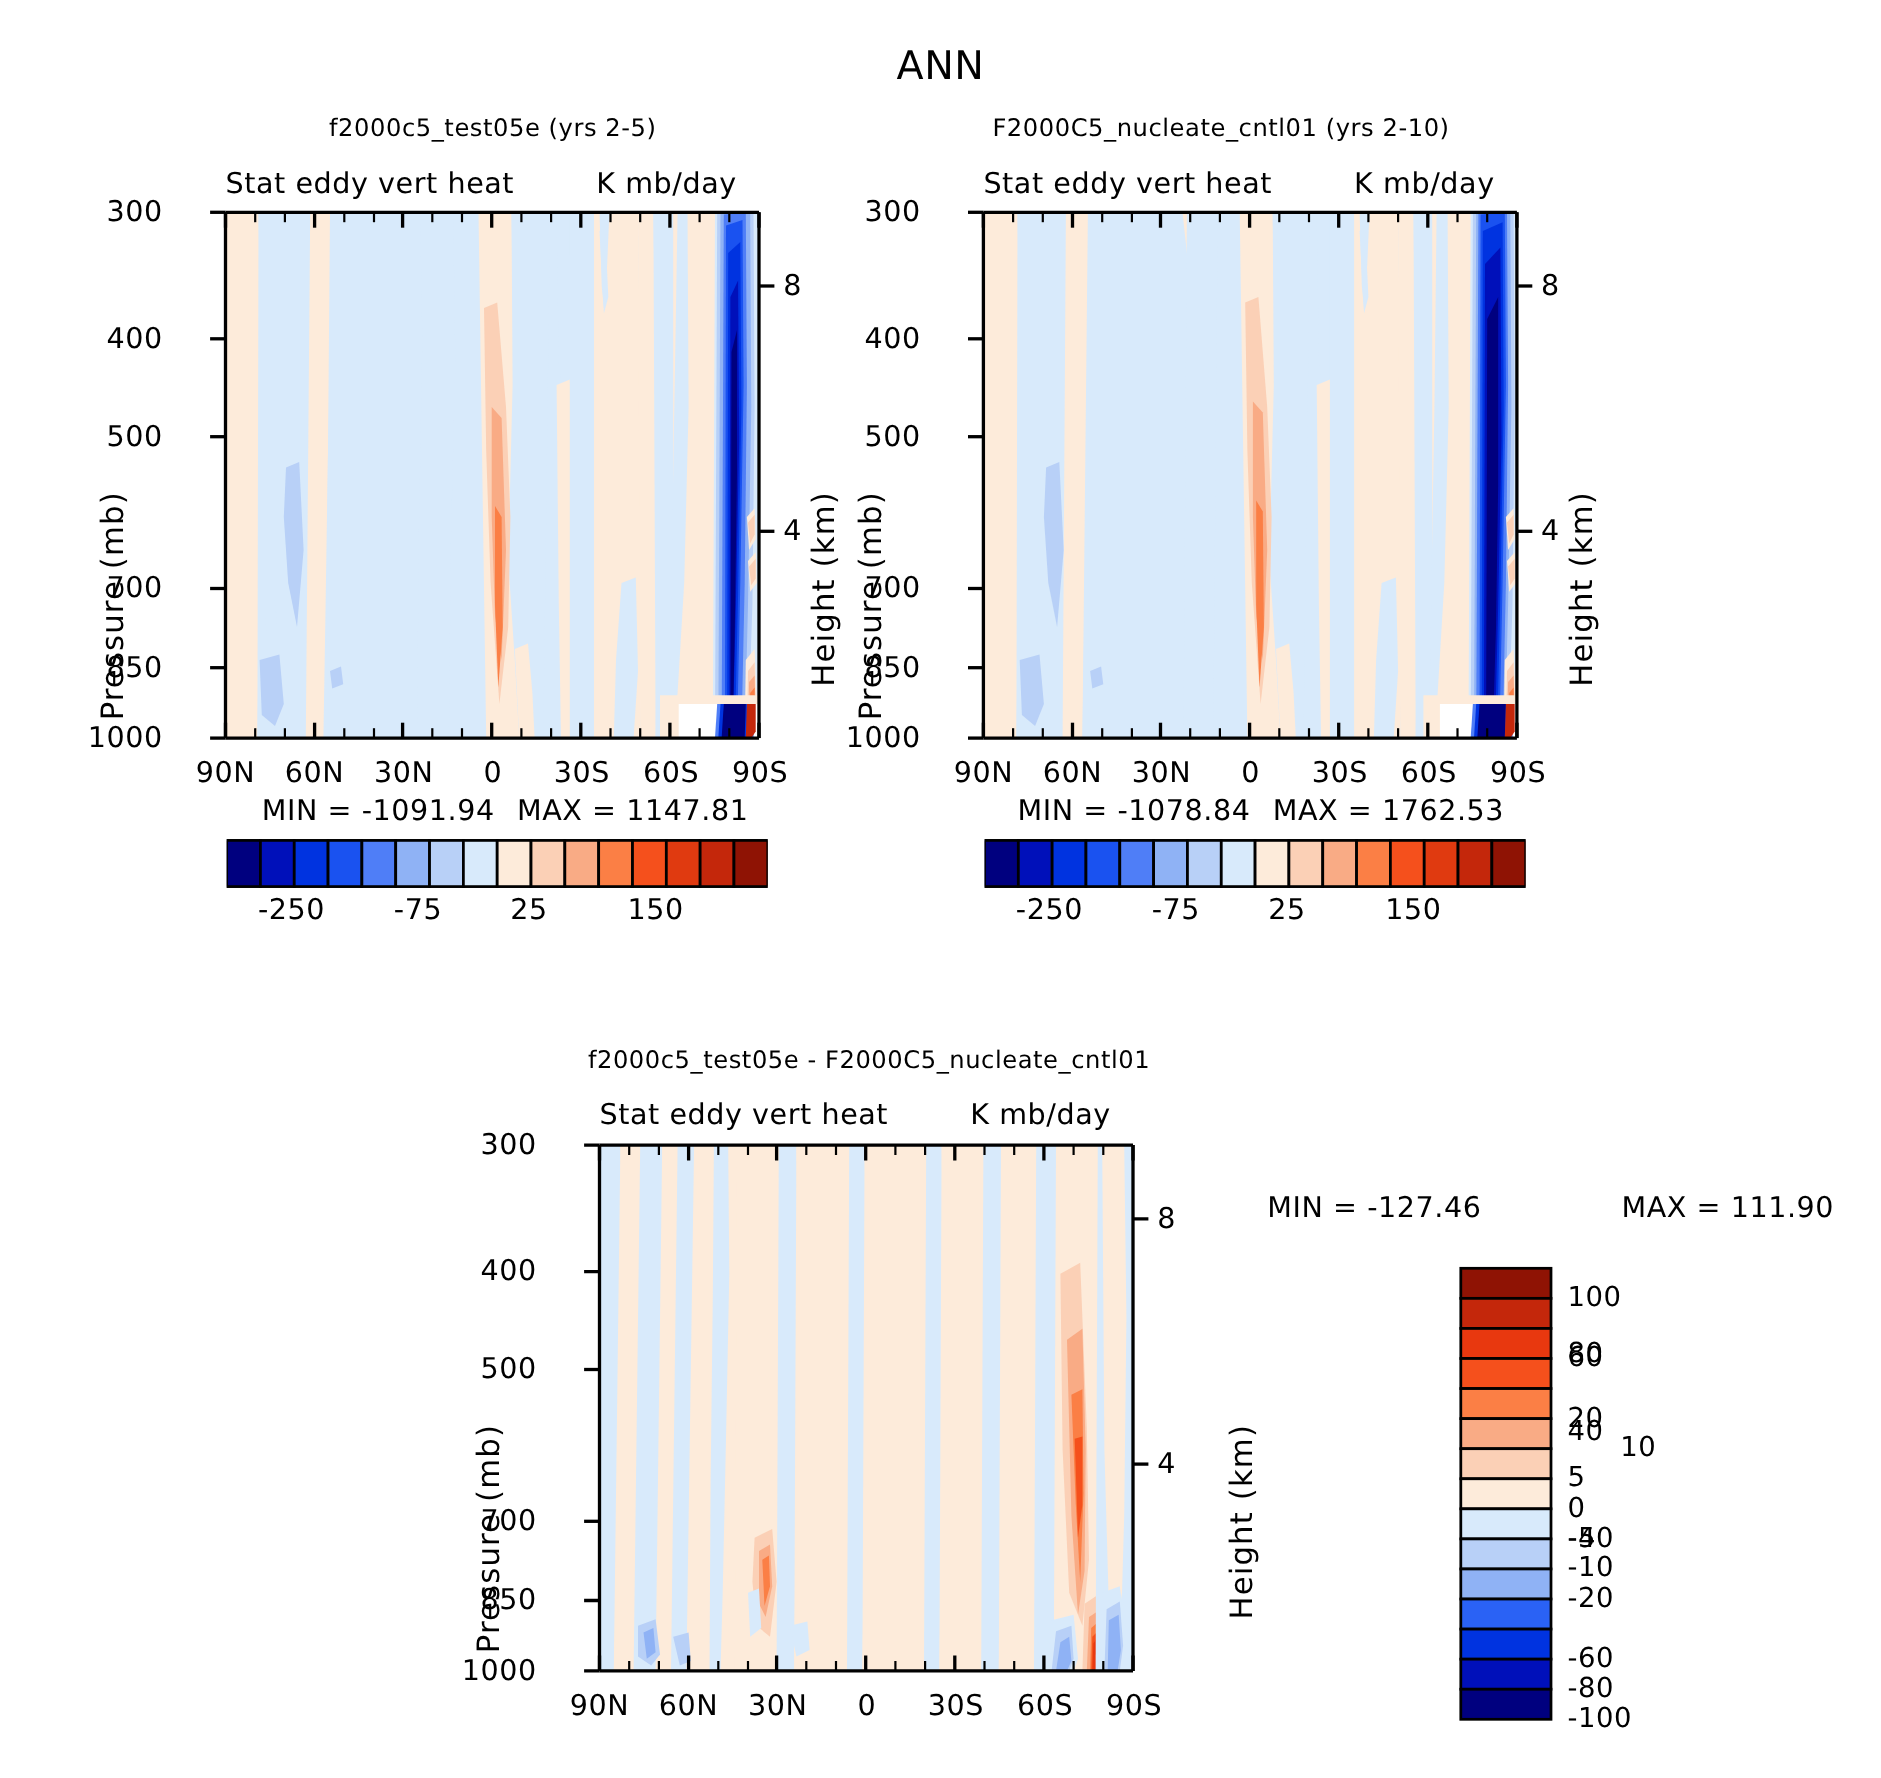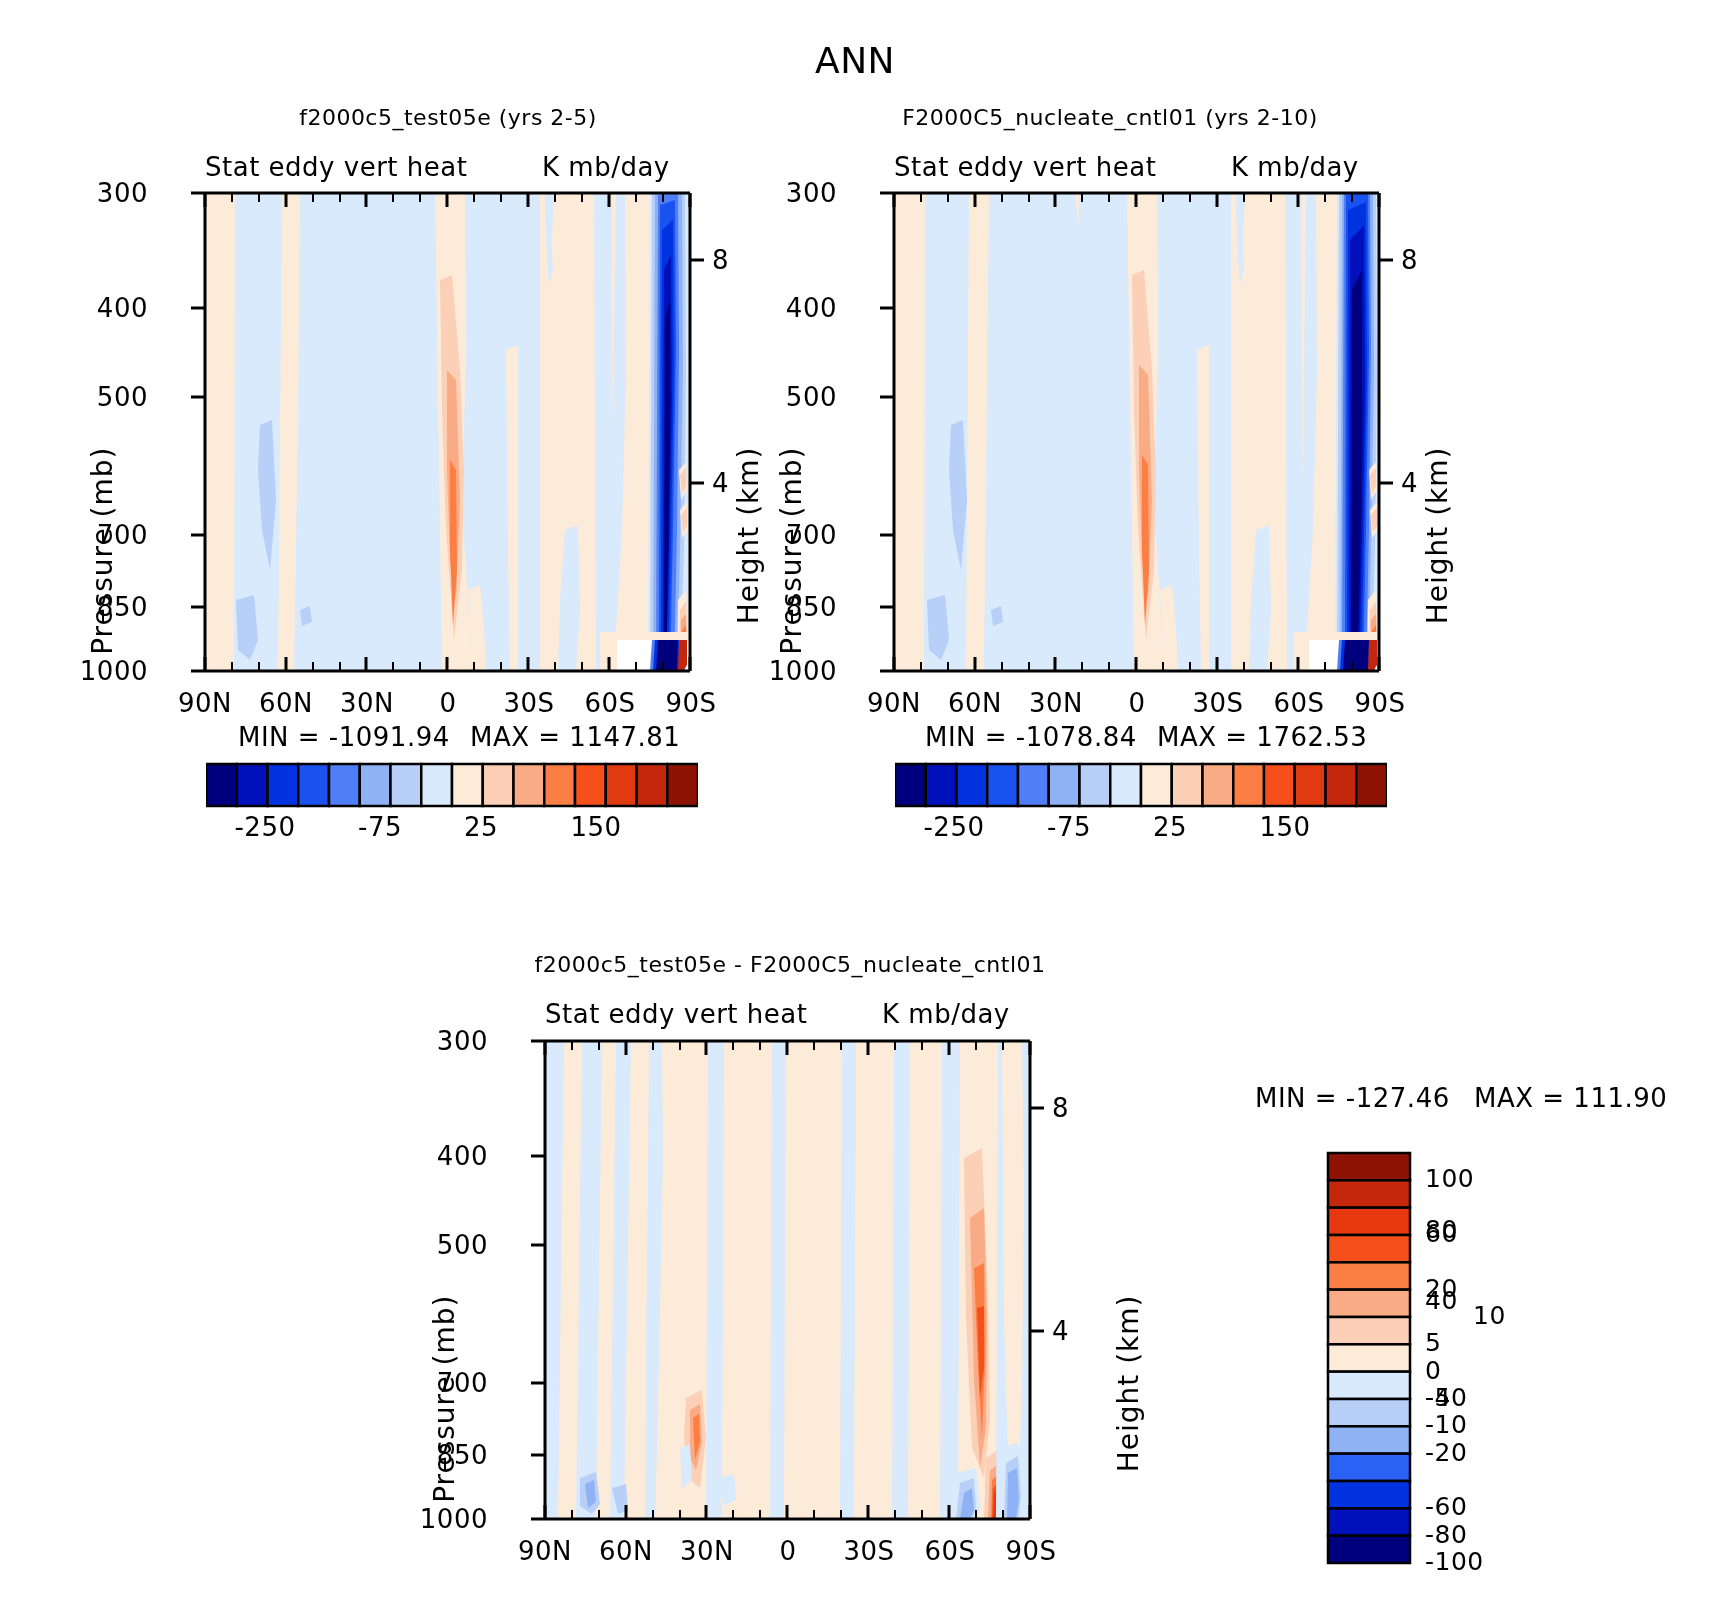--- a/index.html
+++ b/index.html
@@ -517,21 +517,21 @@
   <div class="txt tick-lab" style="left:1052px;top:1316px;">4</div>
 
   <div class="txt tick-lab ctr" style="left:545px;top:1536px;">90N</div>
   <div class="txt tick-lab ctr" style="left:626px;top:1536px;">60N</div>
   <div class="txt tick-lab ctr" style="left:707px;top:1536px;">30N</div>
   <div class="txt tick-lab ctr" style="left:788px;top:1536px;">0</div>
   <div class="txt tick-lab ctr" style="left:869px;top:1536px;">30S</div>
   <div class="txt tick-lab ctr" style="left:950px;top:1536px;">60S</div>
   <div class="txt tick-lab ctr" style="left:1031px;top:1536px;">90S</div>
 
-  <div class="txt minmax" style="left:1255px;top:1083px;">MIN = -127.46</div>
+  <div class="txt minmax" style="left:1152px;top:1083px;">MIN = -127.46</div>
   <div class="txt minmax" style="left:1474px;top:1083px;text-align:right;">MAX = 111.90</div>
 
   <svg width="90" height="420" style="position:absolute;left:1326px;top:1150px;">
     <g id="cbv">
         <rect x="2" y="3.00" width="82" height="27.33" fill="#8f1304" stroke="#000" stroke-width="2.5"></rect>
         <rect x="2" y="30.33" width="82" height="27.33" fill="#c4270b" stroke="#000" stroke-width="2.5"></rect>
         <rect x="2" y="57.67" width="82" height="27.33" fill="#e8380f" stroke="#000" stroke-width="2.5"></rect>
         <rect x="2" y="85.00" width="82" height="27.33" fill="#f5501c" stroke="#000" stroke-width="2.5"></rect>
         <rect x="2" y="112.33" width="82" height="27.33" fill="#fb7f45" stroke="#000" stroke-width="2.5"></rect>
         <rect x="2" y="139.67" width="82" height="27.33" fill="#f9ab85" stroke="#000" stroke-width="2.5"></rect>

